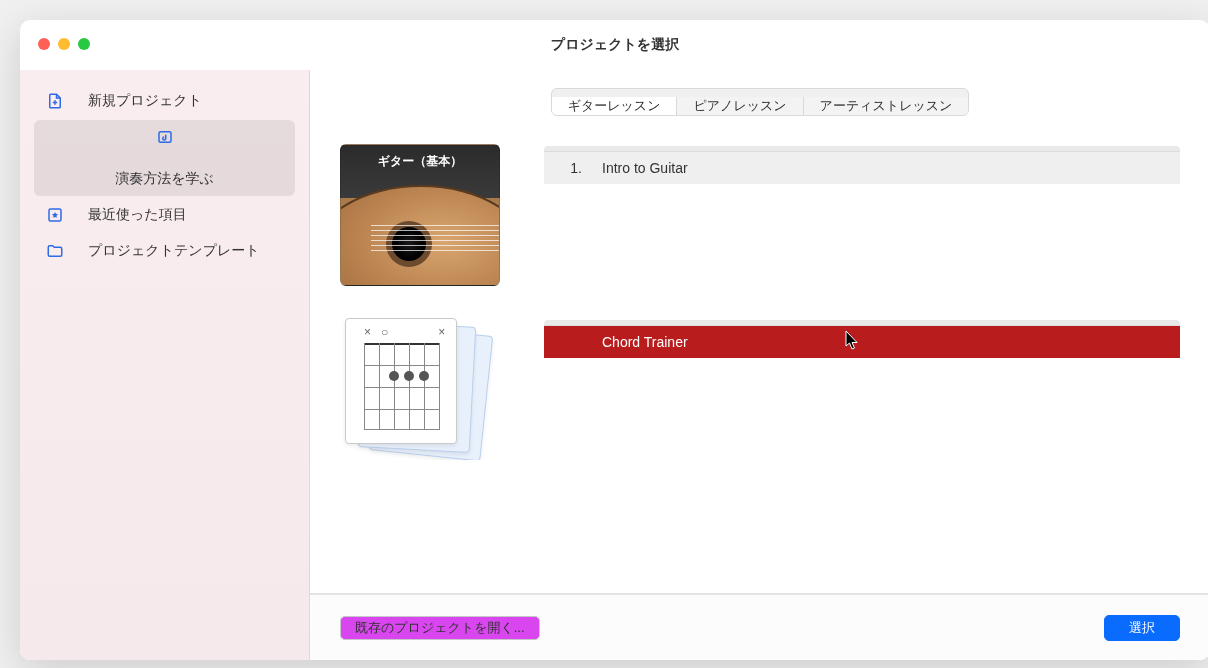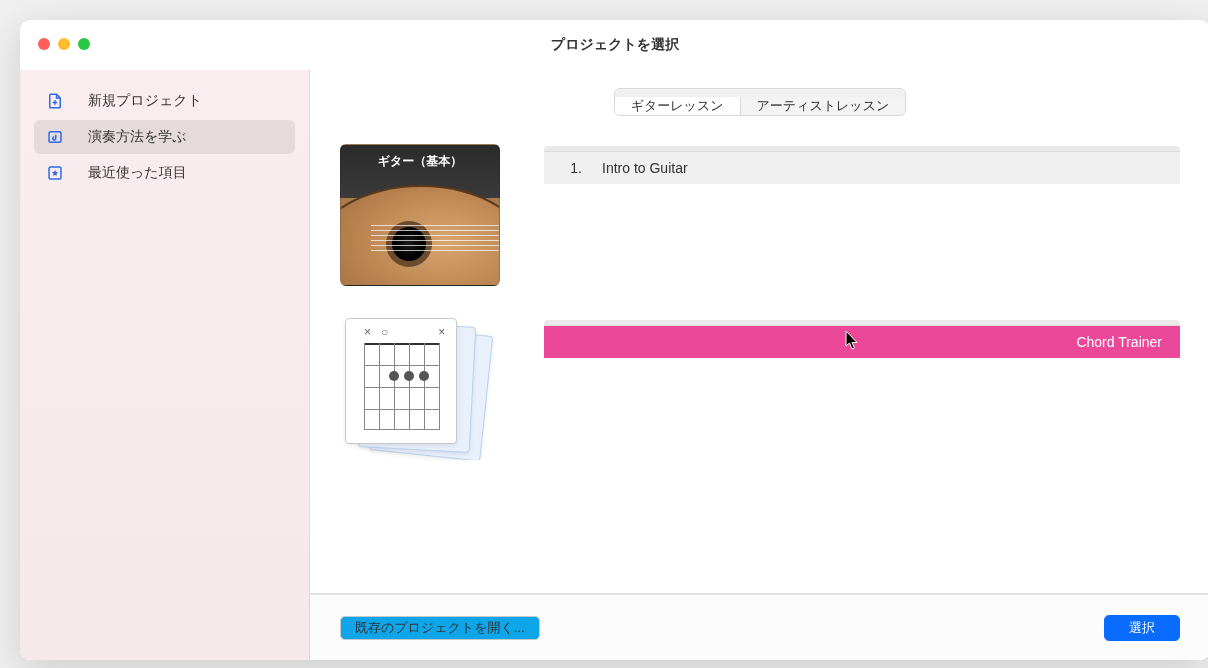--- a/index.html
+++ b/index.html
@@ -66,20 +66,21 @@
       align-items: center;
       gap: 24px;
       padding: 8px 12px;
       border-radius: 6px;
       font-size: 14px;
       color: #333;
       cursor: default;
     }
     .sidebar-item.selected {
       background: rgba(0,0,0,0.08);
+      flex-direction: column;
     }
     .sidebar-icon {
       width: 18px;
       height: 18px;
       display: flex;
       align-items: center;
       justify-content: center;
       color: #2e6be6;
     }
     .main {
@@ -242,23 +243,22 @@
       font-size: 14px;
       background: #efeff0;
       color: #333;
       gap: 20px;
     }
     .list-row .num {
       width: 20px;
       text-align: right;
     }
     .list-row.selected {
-      background: #ec4899;
+      background: #b91c1c;
       color: #fff;
-      justify-content: flex-end;
     }
     .list-row.selected .num { color:#fff; }
     .divider-line {
       height: 1px;
       background: #e3e3e4;
       margin: 0 0 0 0;
     }
     .footer {
       height: 66px;
       border-top: 1px solid #e3e3e4;
@@ -267,21 +267,21 @@
       justify-content: space-between;
       padding: 0 30px;
       background: #fcfcfc;
     }
     .btn {
       height: 24px;
       padding: 0 14px;
       border-radius: 5px;
       font-size: 13px;
       border: 1px solid #c7c7c9;
-      background: #0ea5e9;
+      background: #d946ef;
       display: flex;
       align-items: center;
       cursor: default;
       color: #333;
     }
     .btn.primary {
       background: #0a6cff;
       border-color: #0a6cff;
       color: #fff;
       padding: 12px 24px;
@@ -336,28 +336,37 @@
       <div class="sidebar-item">
         <span class="sidebar-icon">
           <svg viewBox="0 0 24 24" width="18" height="18" fill="none" stroke="currentColor" stroke-width="2">
             <rect x="4" y="4" width="16" height="16" rx="2"></rect>
             <path d="M12 8l1.2 2.4L16 11l-2 2 .5 2.8L12 14.5 9.5 15.8 10 13l-2-2 2.8-.6z" fill="currentColor" stroke="none"></path>
           </svg>
         </span>
         <span>最近使った項目</span>
       </div>
 
+      <div class="sidebar-item">
+        <span class="sidebar-icon">
+          <svg viewBox="0 0 24 24" width="18" height="18" fill="none" stroke="currentColor" stroke-width="2">
+            <path d="M3 7a2 2 0 0 1 2-2h4l2 2h8a2 2 0 0 1 2 2v8a2 2 0 0 1-2 2H5a2 2 0 0 1-2-2V7z"></path>
+          </svg>
+        </span>
+        <span>プロジェクトテンプレート</span>
+      </div>
 
     </div>
 
     <div class="main">
 
       <div class="segmented-wrap">
         <div class="segmented">
           <div class="segment selected">ギターレッスン</div>
+          <div class="segment">ピアノレッスン</div>
           <div class="segment">アーティストレッスン</div>
         </div>
       </div>
 
       <div class="content-area">
 
         <div class="lesson-group">
           <div class="thumb thumb-guitar">
             <div class="gtitle">ギター（基本）</div>
             <div class="guitar-body"></div>

